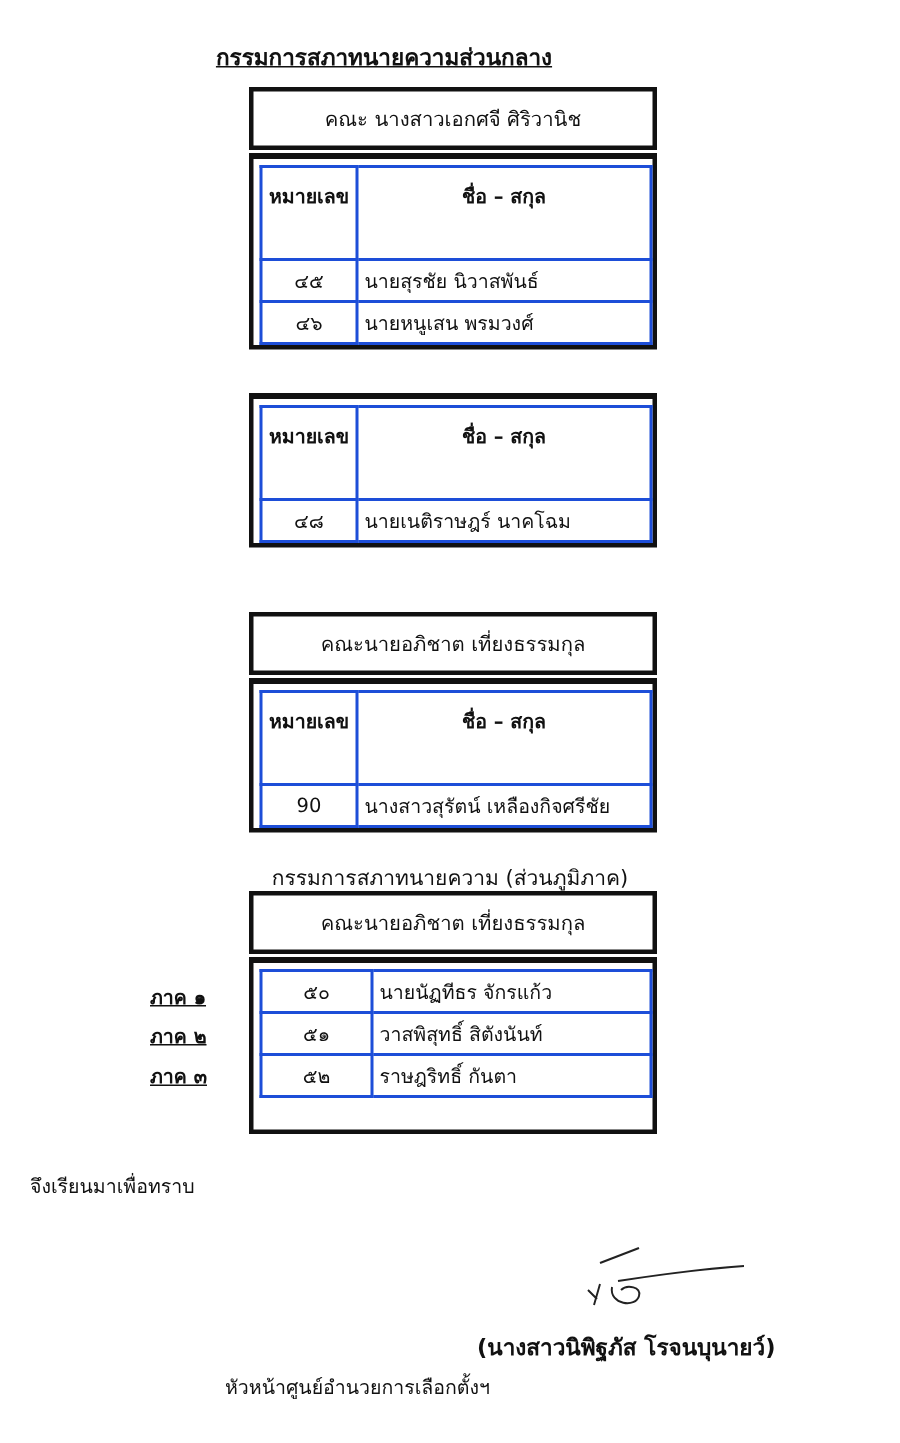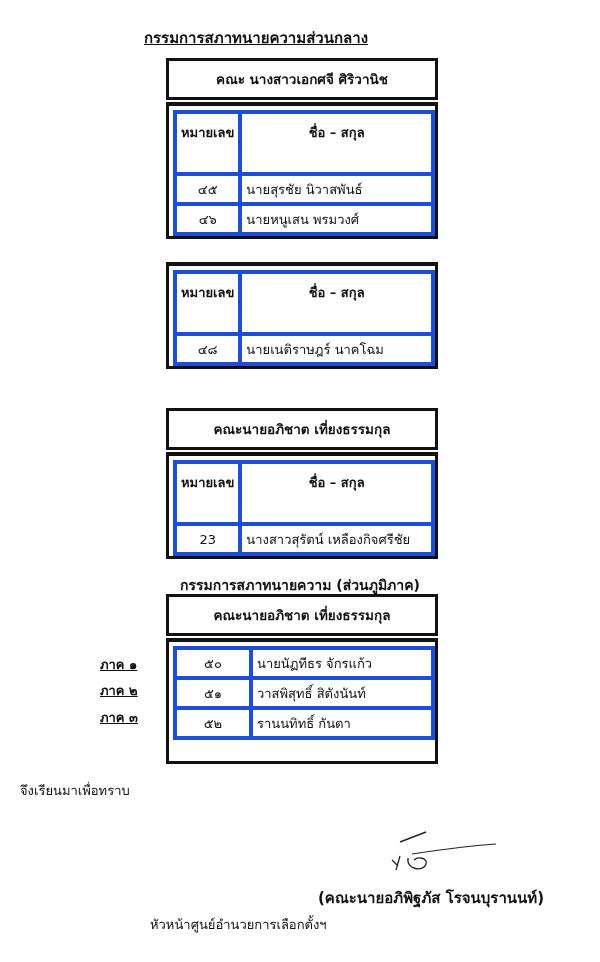--- a/index.html
+++ b/index.html
@@ -2,30 +2,30 @@
 <html><head>
 <meta charset="utf-8">
 <style>
   html, body { margin:0; padding:0; background:#fff; }
   body { width:600px; height:962px; position:relative; overflow:hidden;
          font-family:"DejaVu Sans","Liberation Sans",sans-serif; color:#111; }
   .abs { position:absolute; }
   .title { left:0; width:512px; top:26px; text-align:center; font-size:15px; font-weight:bold; text-decoration:underline; }
   .block { position:absolute; left:166px; width:272px; }
   .box { border:3px solid #111; background:#fff; box-sizing:border-box; }
-  .box-head { height:42px; display:flex; align-items:center; justify-content:center; font-size:13.5px; font-weight:bold; }
+  .box-head { height:42px; display:flex; align-items:center; justify-content:center; font-size:13.5px; font-weight:normal; }
   .tbl-wrap { border:3px solid #111; border-top-width:4px; box-sizing:border-box; margin-top:2px; padding:4px 0 0 4px; }
   table { border-collapse:collapse; width:100%; font-size:13px; }
-  td, th { border:4px solid #1d4ed8; padding:0 4px; }
+  td, th { border:2px solid #1d4ed8; padding:0 4px; }
   th { font-weight:bold; vertical-align:top; padding-top:8px; height:62px; box-sizing:border-box; }
   th.num { width:64px; }
   td { height:26px; }
   td.num { text-align:center; }
   td.name { text-align:left; }
-  .sub-title { left:0; width:600px; top:574px; text-align:center; font-size:14px; font-weight:bold; }
+  .sub-title { left:0; width:600px; top:574px; text-align:center; font-size:14px; font-weight:normal; }
   .region-label { position:absolute; left:100px; font-size:13px; font-weight:bold;text-decoration:underline; }
   .closing { left:20px; top:780px; font-size:13px; }
   .signer { left:318px; top:886px; font-size:15px; font-weight:bold; }
   .position { left:150px; top:914px; font-size:13px; }
   .sig { left:378px; top:830px; }
 </style>
 </head>
 <body>
 
 <div class="abs title">กรรมการสภาทนายความส่วนกลาง</div>
@@ -72,21 +72,21 @@
 <div class="block" style="top:408px;">
   <div class="box box-head">คณะนายอภิชาต เที่ยงธรรมกุล</div>
   <div class="tbl-wrap">
     <table>
       <tbody>
           <tr>
         <th class="num">หมายเลข</th>
         <th>ชื่อ – สกุล</th>
       </tr>
       <tr>
-        <td class="num">23</td>
+        <td class="num">90</td>
         <td class="name">นางสาวสุรัตน์ เหลืองกิจศรีชัย</td>
       </tr>
     </tbody>
       </table>
   </div>
 </div>
 
 <div class="abs sub-title">กรรมการสภาทนายความ (ส่วนภูมิภาค)</div>
 <div class="block" style="top:594px;">
   <div class="box box-head">คณะนายอภิชาต เที่ยงธรรมกุล</div>
@@ -96,33 +96,33 @@
           <tr>
         <td class="num" style="width:64px;">๕๐</td>
         <td class="name">นายนัฏทีธร จักรแก้ว</td>
       </tr>
       <tr>
         <td class="num">๕๑</td>
         <td class="name">วาสพิสุทธิ์  สิตังนันท์</td>
       </tr>
       <tr>
         <td class="num">๕๒</td>
-        <td class="name">รานนทิทธิ์ กันตา</td>
+        <td class="name">ราษฎริทธิ์ กันตา</td>
       </tr>
     </tbody>
       </table>
   </div>
 </div>
 <div class="region-label" style="top:654px;">ภาค ๑</div>
 <div class="region-label" style="top:680px;">ภาค ๒</div>
 <div class="region-label" style="top:707px;">ภาค ๓</div>
 
 <div class="abs closing">จึงเรียนมาเพื่อทราบ</div>
 
 <svg class="abs sig" width="120" height="50" viewBox="0 0 120 50">
   <path d="M22 12 L48 2" stroke="#222" stroke-width="1.4" fill="none"></path>
   <path d="M14 30 L20 36 M22 26 L18 40" stroke="#222" stroke-width="1.3" fill="none"></path>
   <path d="M30 28 C28 40, 46 42, 48 34 C50 28, 40 26, 36 30" stroke="#222" stroke-width="1.3" fill="none"></path>
   <path d="M34 24 C60 20, 90 16, 118 14" stroke="#222" stroke-width="1.2" fill="none"></path>
 </svg>
 
-<div class="abs signer">(คณะนายอภิพิฐภัส โรจนบุรานนท์)</div>
+<div class="abs signer">(นางสาวนิพิฐภัส โรจนบุนายว์)</div>
 <div class="abs position">หัวหน้าศูนย์อำนวยการเลือกตั้งฯ</div>
 
 </body></html>

